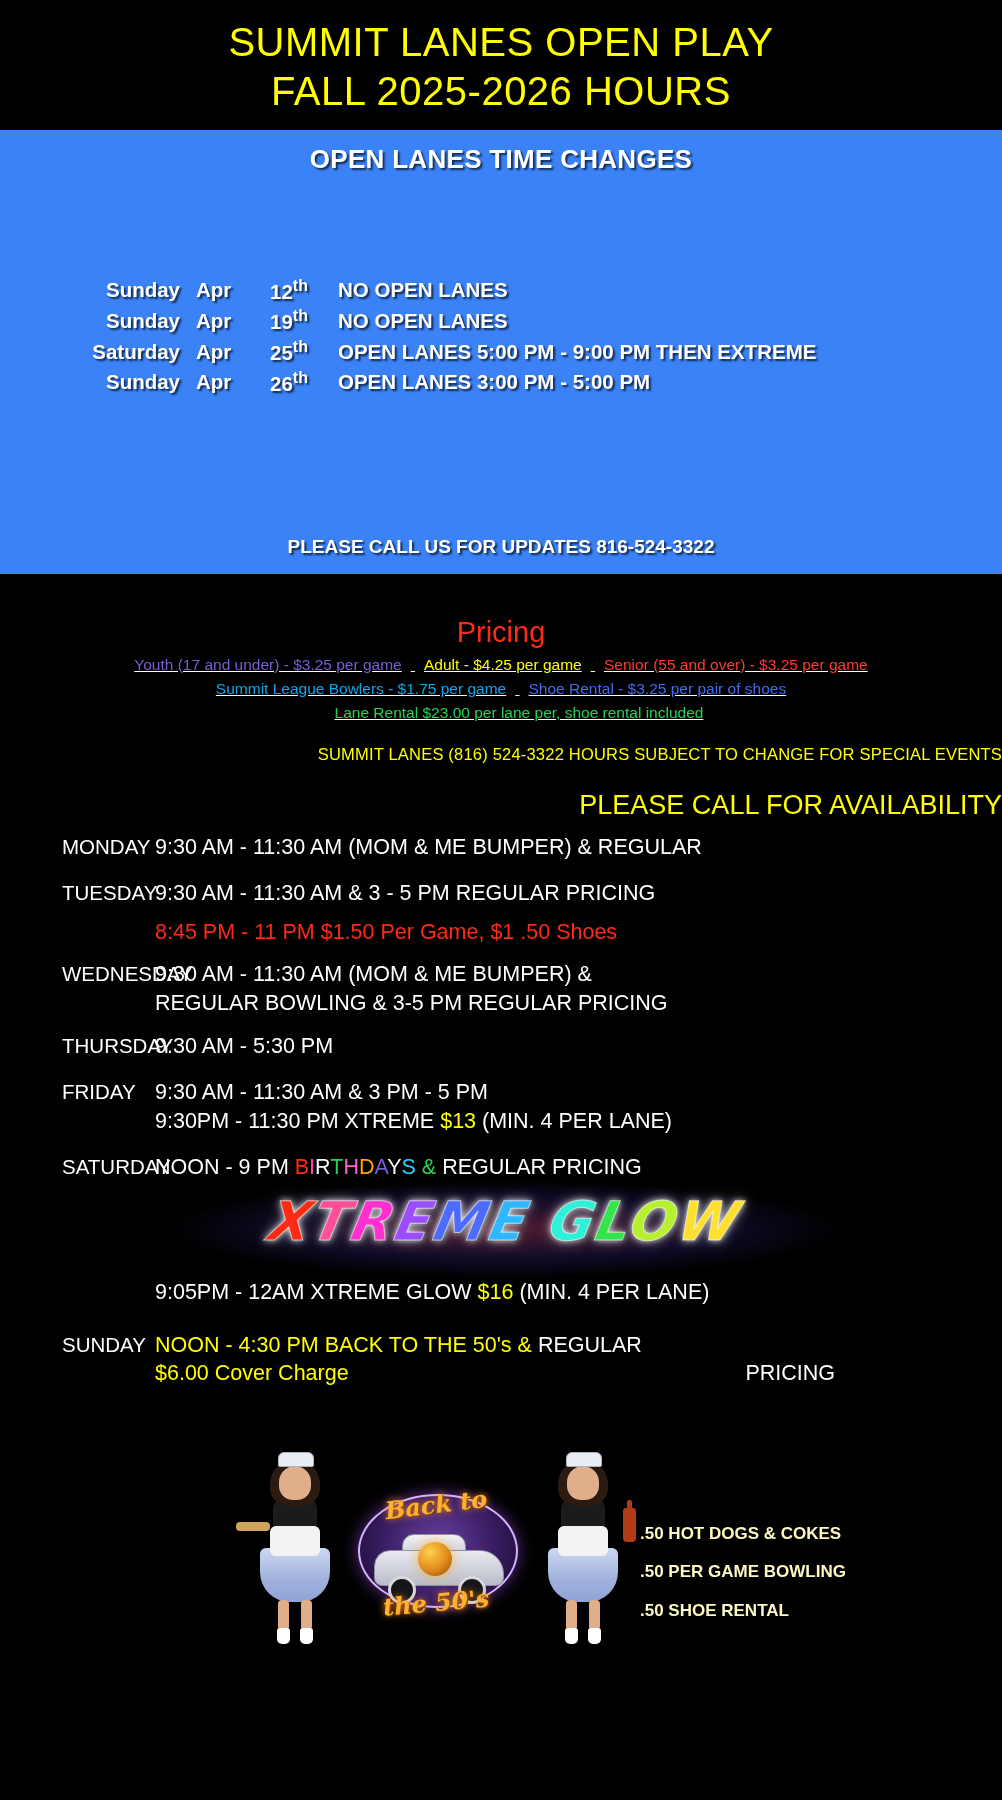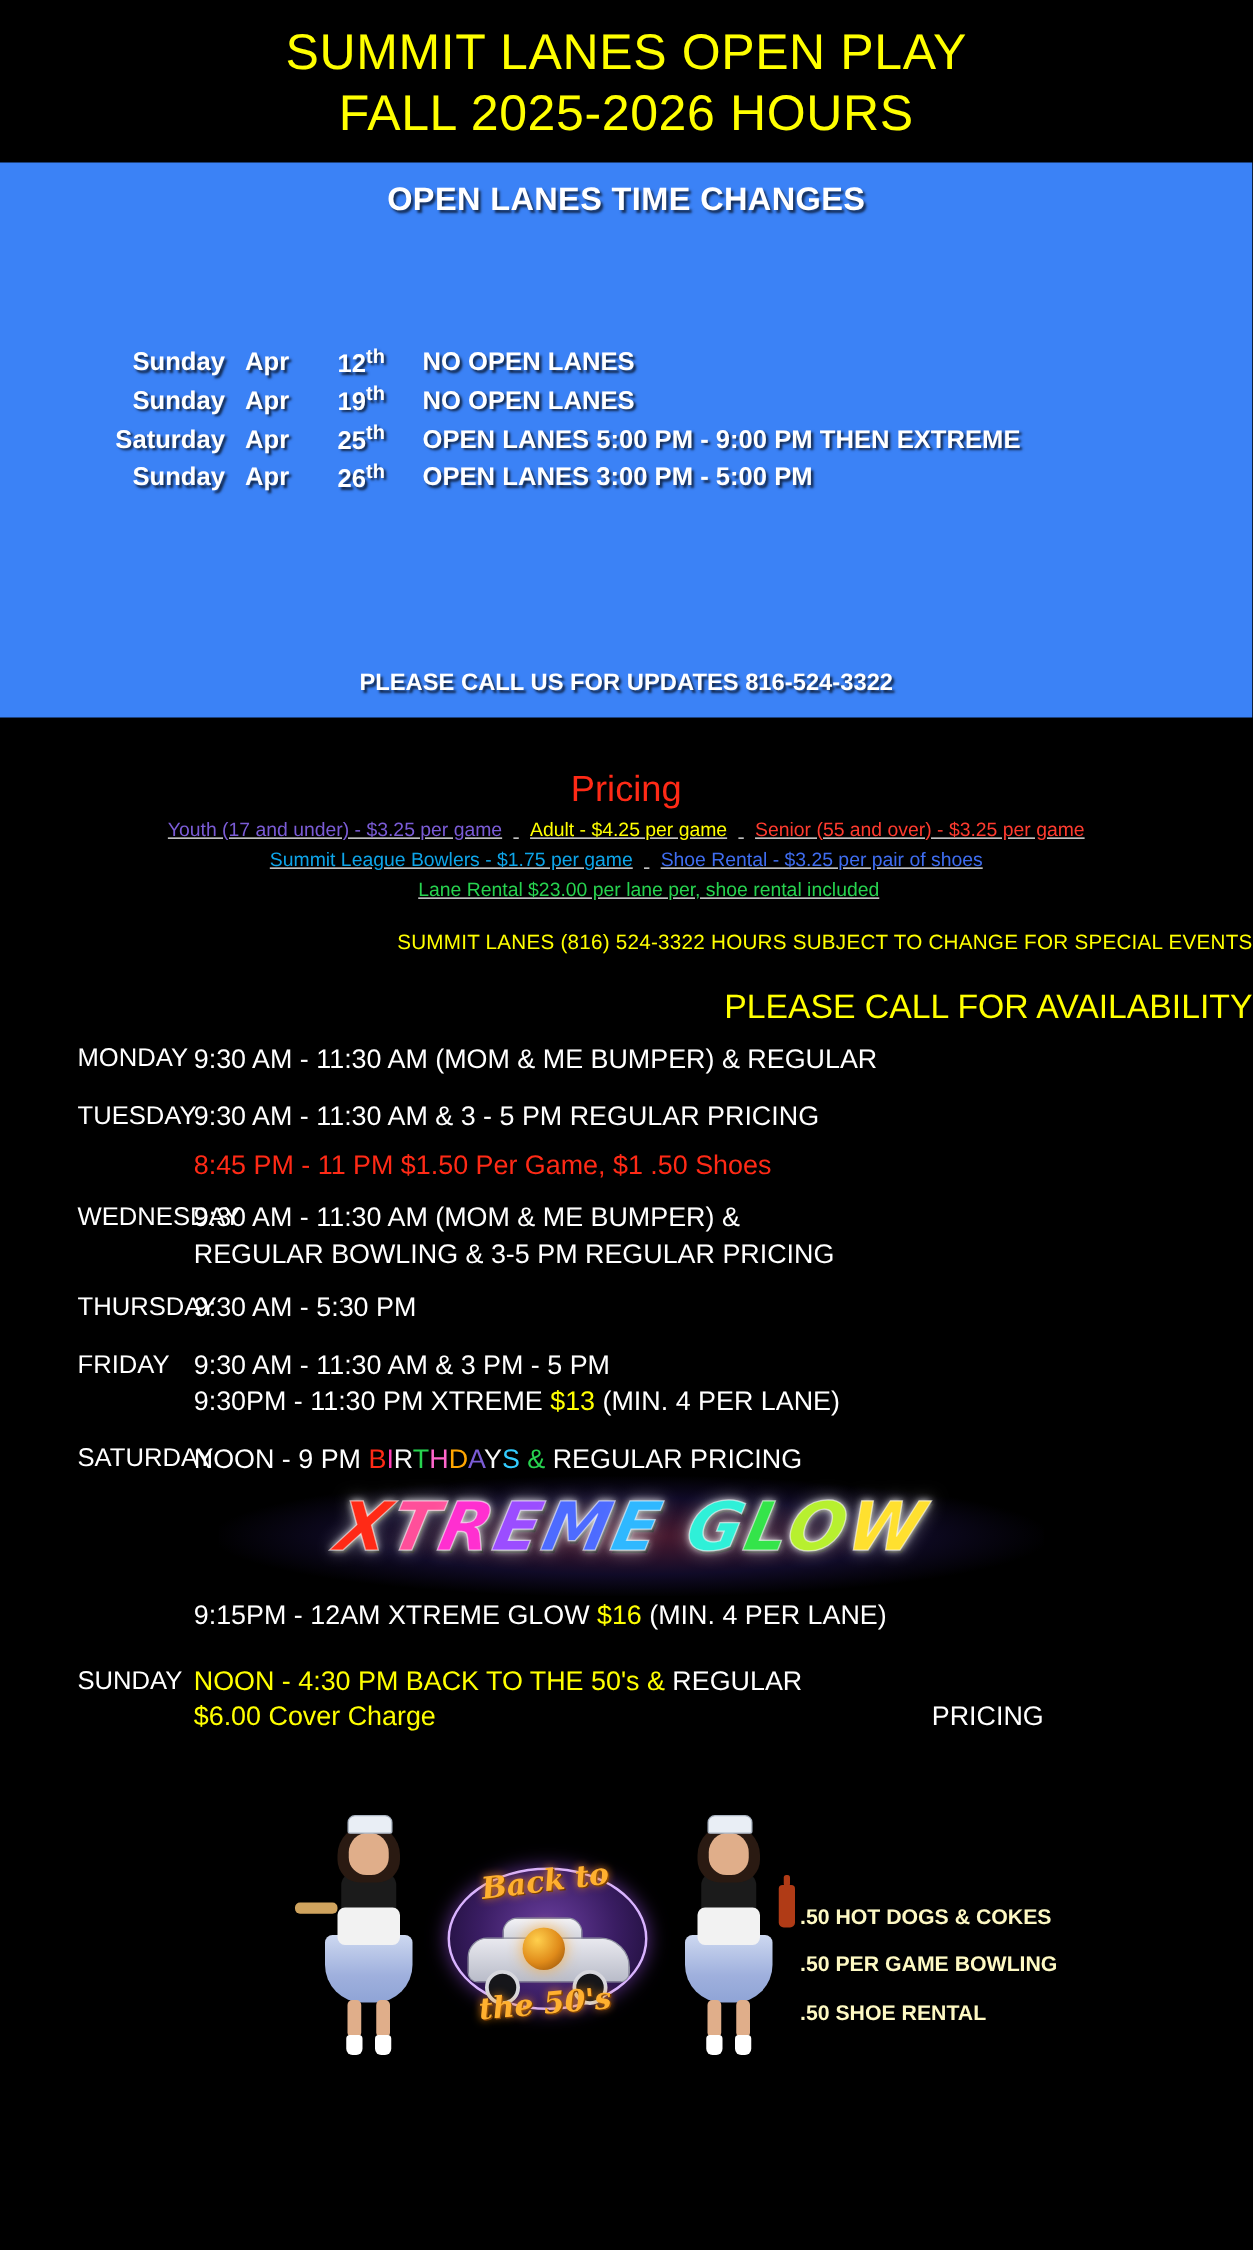--- a/index.html
+++ b/index.html
@@ -437,21 +437,21 @@
       <span class="sub">
         <span>NOON - 9 PM </span><span><span class="b1">B</span><span class="b2">I</span><span class="b3">R</span><span class="b4">T</span><span class="b5">H</span><span class="b6">D</span><span class="b7">A</span><span class="b8">Y</span><span class="b9">S</span></span><span class="amp-green"> &amp; </span><span>REGULAR PRICING</span>
       </span>
 
       <div class="glow-art">
         <div class="glow-halo"></div>
         <div class="glow-text"><span class="g1">X</span><span class="g2">T</span><span class="g3">R</span><span class="g4">E</span><span class="g5">M</span><span class="g6">E</span><span>&nbsp;</span><span class="g7">G</span><span class="g8">L</span><span class="g9">O</span><span class="g10">W</span></div>
       </div>
 
       <span class="sub">
-        <span>9:15PM - 12AM XTREME GLOW </span><span class="yellow">$16</span><span> (MIN. 4 PER LANE)</span>
+        <span>9:05PM - 12AM XTREME GLOW </span><span class="yellow">$16</span><span> (MIN. 4 PER LANE)</span>
       </span>
     </div>
   </div>
 
   <div class="day-row" style="margin-top:24px;">
     <div class="day-name">SUNDAY</div>
     <div class="day-detail" style="width:680px;">
       <span class="sub">
         <span class="yellow">NOON - 4:30 PM BACK TO THE 50's &amp; </span><span>REGULAR</span>
       </span>

